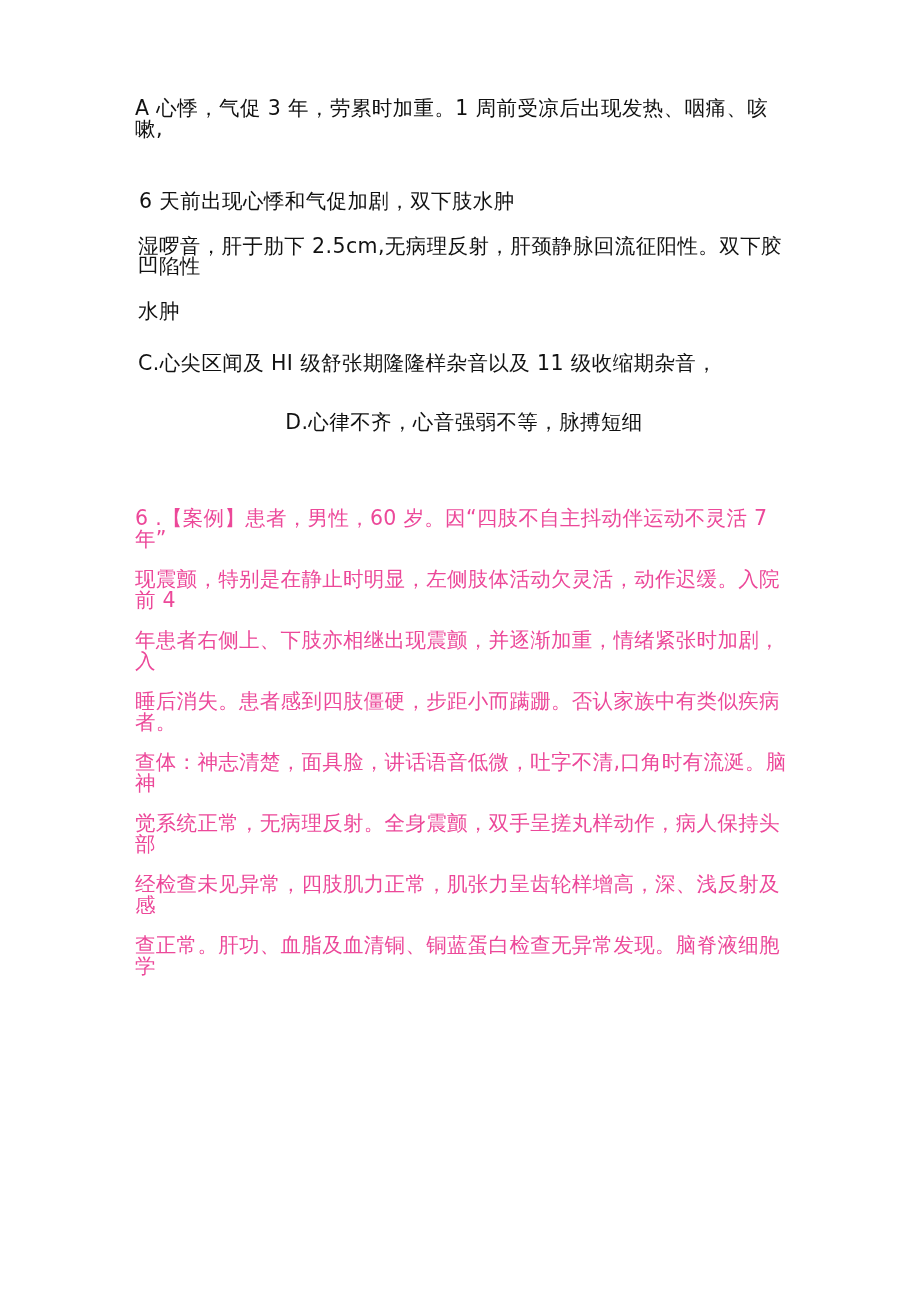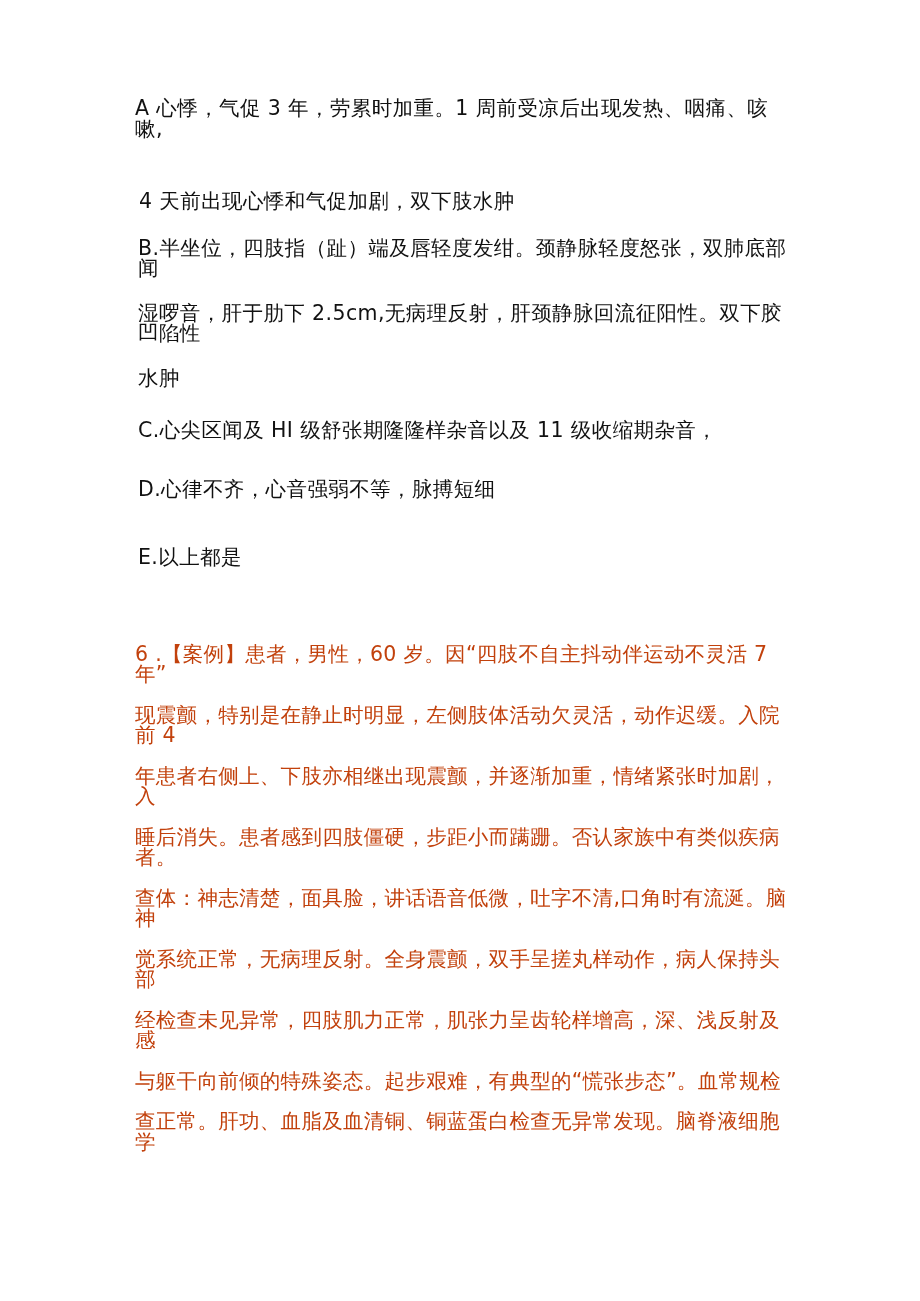--- a/index.html
+++ b/index.html
@@ -29,57 +29,54 @@
     color: #111111;
   }
   
   .opt-block { margin: 0; }
   .opt-a        { margin: 18px 0 0 0; }
   .opt-a-cont   { margin: 52px 0 0 4px; }
   .opt-b        { margin: 26px 0 0 3px; }
   .opt-b2       { margin: 24px 0 0 3px; }
   .opt-b3       { margin: 24px 0 0 3px; }
   .opt-c        { margin: 32px 0 0 3px; }
-  .opt-d        { margin: 38px 0 0 3px; }
+  .opt-d        { margin: 38px 0 0 3px; text-align: center; }
   .opt-e        { margin: 48px 0 0 3px; }
 
   
   .case-block { margin-top: 76px; }
   .case-line {
     font-size: 20.5px;
     line-height: 1.0;
     letter-spacing: 0.3px;
     white-space: pre-wrap;
     margin: 0 0 20px 0;
-    color: #c2410c;
+    color: #ec4899;
   }
   .case-line:last-child { margin-bottom: 0; }
   .case-first { margin-left: 0; }
 </style>
 </head>
 <body>
 
 <div class="page">
 
   <div class="opt-block">
     <div class="doc-line opt-a">A 心悸，气促 3 年，劳累时加重。1 周前受凉后出现发热、咽痛、咳嗽,</div>
-    <div class="doc-line opt-a-cont">4 天前出现心悸和气促加剧，双下肢水肿</div>
-    <div class="doc-line opt-b">B.半坐位，四肢指（趾）端及唇轻度发绀。颈静脉轻度怒张，双肺底部闻</div>
+    <div class="doc-line opt-a-cont">6 天前出现心悸和气促加剧，双下肢水肿</div>
     <div class="doc-line opt-b2">湿啰音，肝于肋下 2.5cm,无病理反射，肝颈静脉回流征阳性。双下胶凹陷性</div>
     <div class="doc-line opt-b3">水肿</div>
     <div class="doc-line opt-c">C.心尖区闻及 HI 级舒张期隆隆样杂音以及 11 级收缩期杂音，</div>
     <div class="doc-line opt-d">D.心律不齐，心音强弱不等，脉搏短细</div>
-    <div class="doc-line opt-e">E.以上都是</div>
   </div>
 
   <div class="case-block">
     <div class="case-line case-first">6 .【案例】患者，男性，60 岁。因“四肢不自主抖动伴运动不灵活 7 年”</div>
     <div class="case-line">现震颤，特别是在静止时明显，左侧肢体活动欠灵活，动作迟缓。入院前 4</div>
     <div class="case-line">年患者右侧上、下肢亦相继出现震颤，并逐渐加重，情绪紧张时加剧，入</div>
     <div class="case-line">睡后消失。患者感到四肢僵硬，步距小而蹒跚。否认家族中有类似疾病者。</div>
     <div class="case-line">查体：神志清楚，面具脸，讲话语音低微，吐字不清,口角时有流涎。脑神</div>
     <div class="case-line">觉系统正常，无病理反射。全身震颤，双手呈搓丸样动作，病人保持头部</div>
     <div class="case-line">经检查未见异常，四肢肌力正常，肌张力呈齿轮样增高，深、浅反射及感</div>
-    <div class="case-line">与躯干向前倾的特殊姿态。起步艰难，有典型的“慌张步态”。血常规检</div>
     <div class="case-line">查正常。肝功、血脂及血清铜、铜蓝蛋白检查无异常发现。脑脊液细胞学</div>
   </div>
 
 </div>
 
 </body></html>

